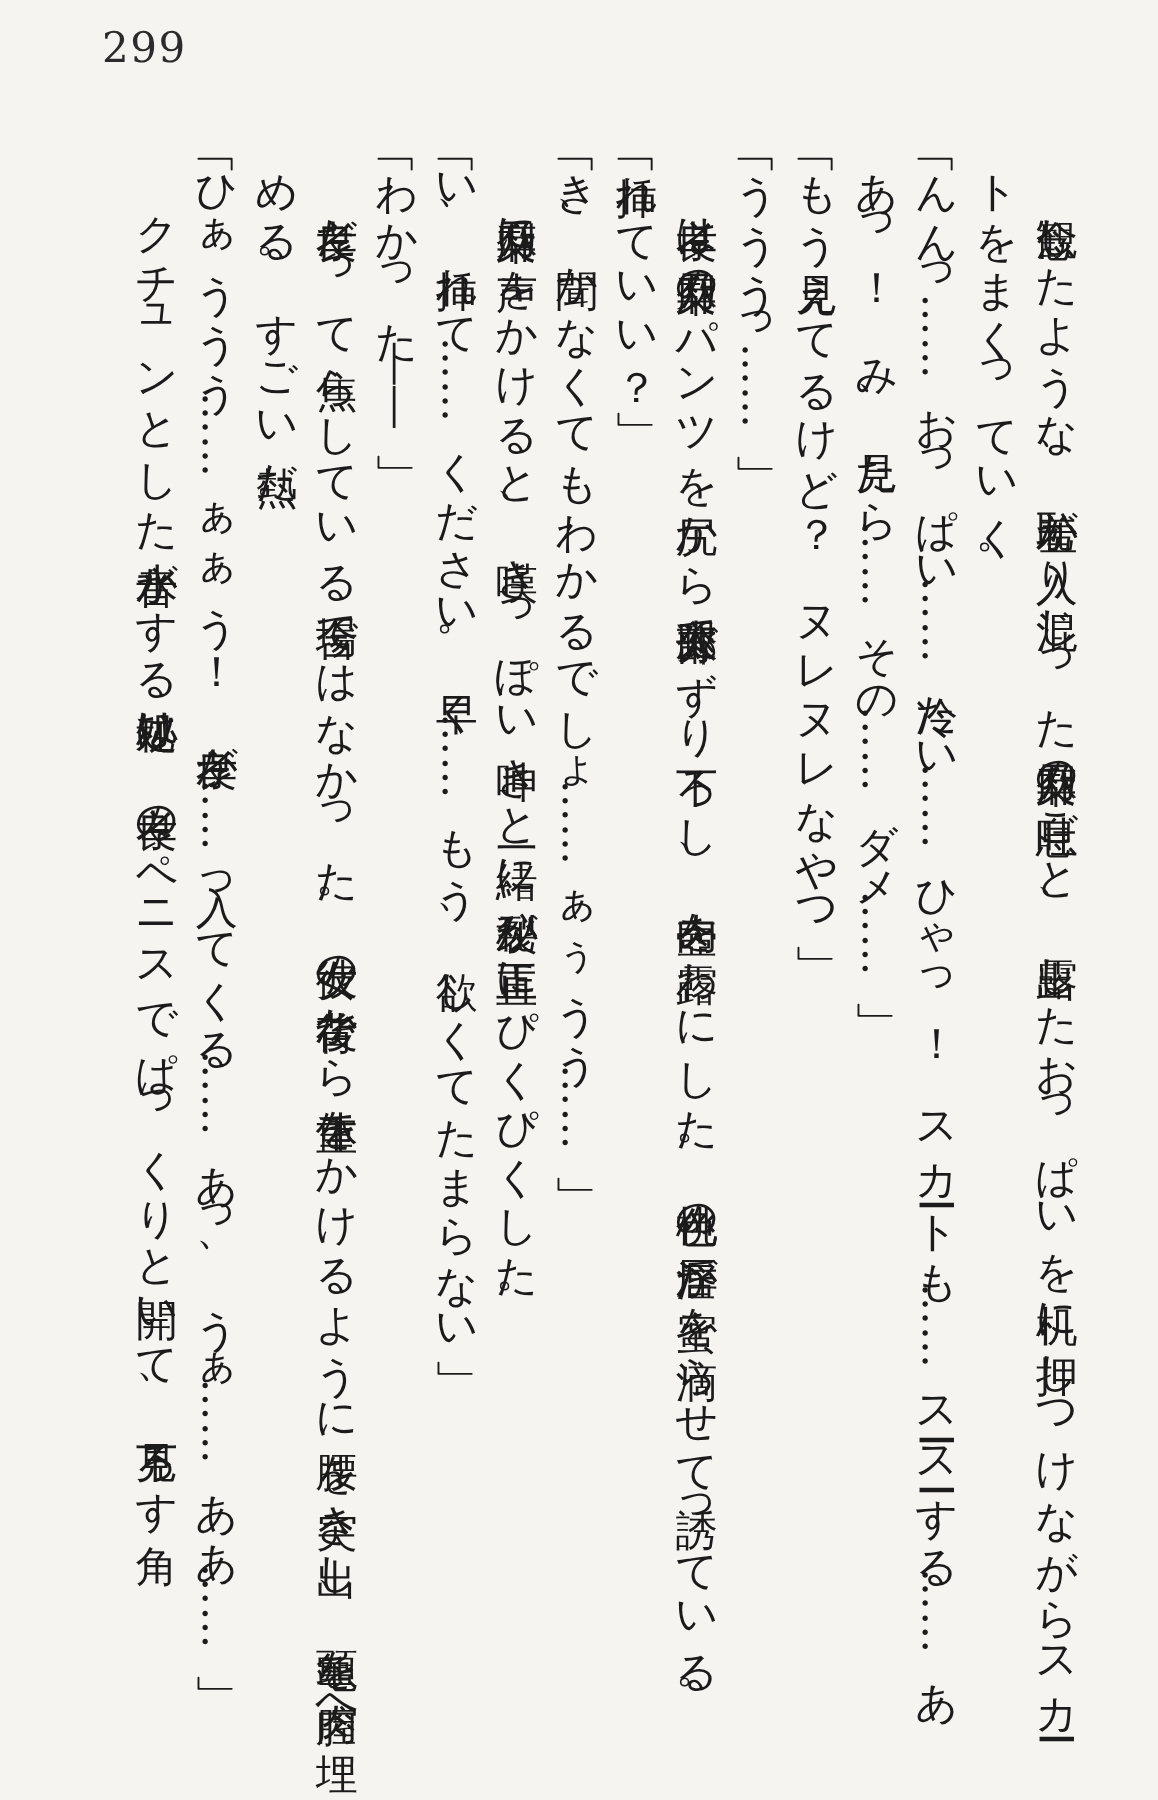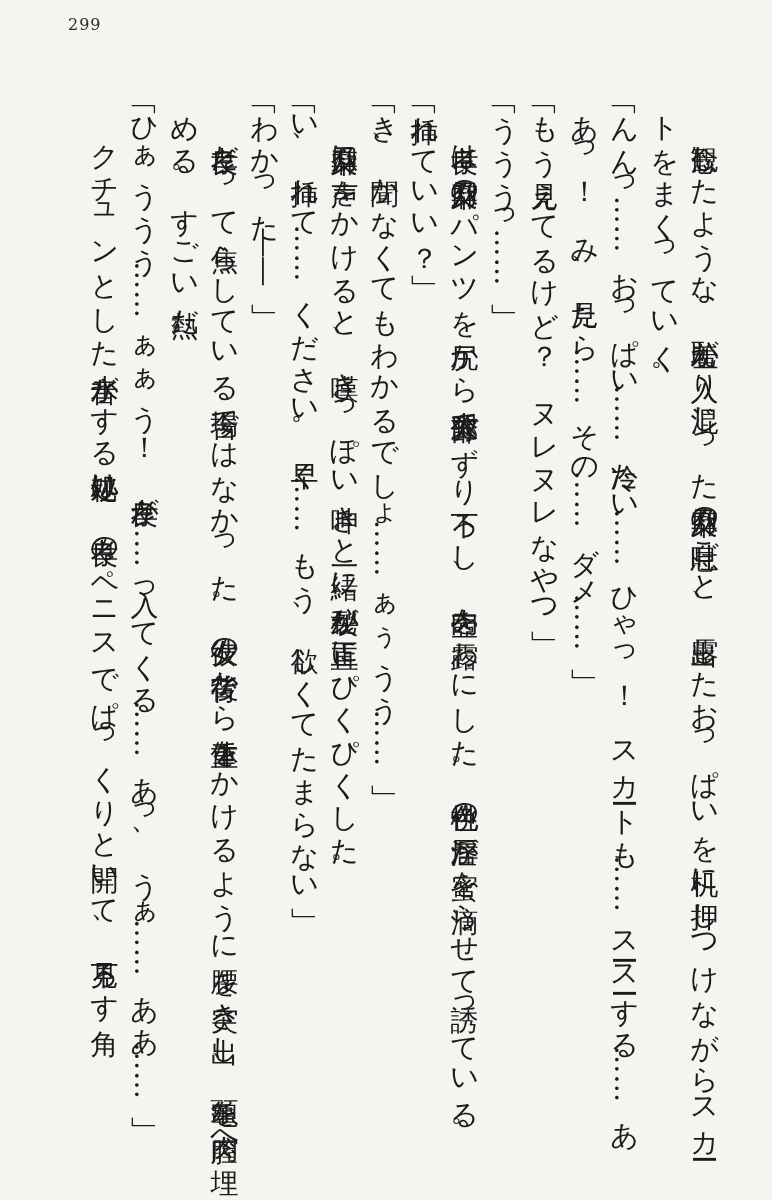--- a/index.html
+++ b/index.html
@@ -15,21 +15,21 @@
   }
   .page {
     position: absolute;
     inset: 0;
     background: #f5f4f1;
   }
   .page-number {
     position: absolute;
     top: 15px;
     left: 68px;
-    font-size: 16px;
+    font-size: 28px;
     letter-spacing: 1px;
     color: #2b2b2b;
     font-family: "DejaVu Serif", "Liberation Serif", serif;
     font-style: italic;
     font-style: normal;
   }
   .text-area {
     position: absolute;
     top: 96px;
     right: 48px;

